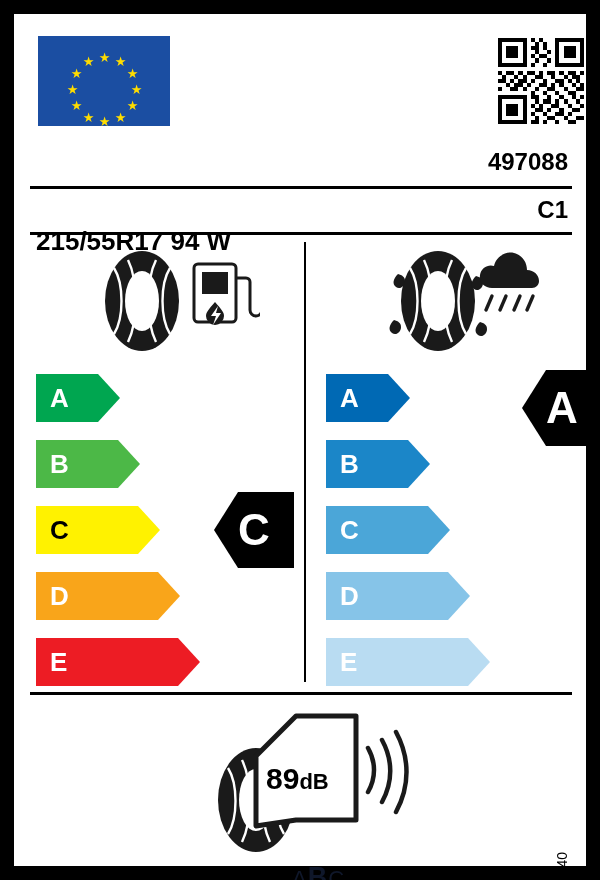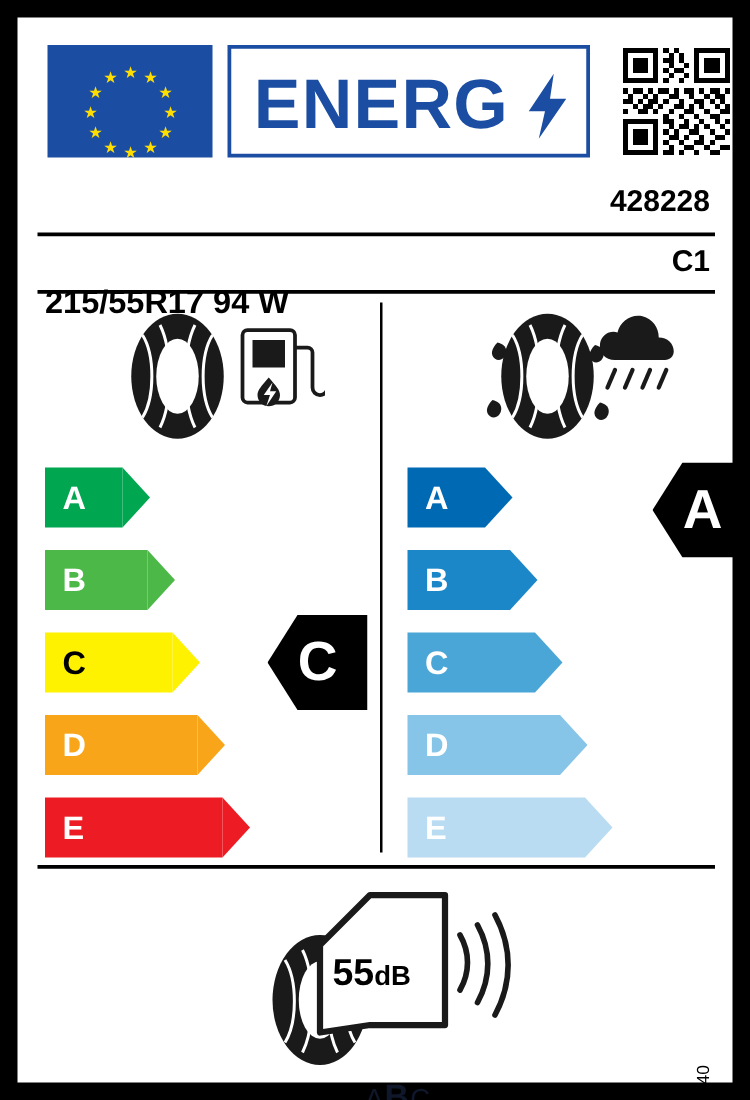--- a/index.html
+++ b/index.html
@@ -322,26 +322,20 @@
           <span>★</span>
         </div>
       <div class="star" style="left:38px; top:38px;">
           <span>★</span>
         </div>
       <div class="star" style="left:50px; top:26px;">
           <span>★</span>
         </div>
     </div>
 
-    <div class="energ-box">
-      <div class="energ-text">ENERG</div>
-      <svg class="energ-bolt" viewBox="0 0 34 52">
-        <polygon points="22,0 2,30 15,30 10,52 32,20 19,20" fill="#1b4ea2"></polygon>
-      </svg>
-    </div>
 
     <svg class="qr" viewBox="0 0 21 21" shape-rendering="crispEdges">
       <rect width="21" height="21" fill="#ffffff"></rect>
       <g fill="#000000">
         <rect x="0" y="0" width="7" height="1"></rect>
           <rect x="0" y="6" width="7" height="1"></rect>
         <rect x="0" y="0" width="1" height="7"></rect>
           <rect x="6" y="0" width="1" height="7"></rect>
         <rect x="2" y="2" width="3" height="3"></rect>
         <rect x="14" y="0" width="7" height="1"></rect>
@@ -438,21 +432,21 @@
           <rect x="12" y="19" width="2" height="1"></rect>
         <rect x="16" y="19" width="1" height="1"></rect>
           <rect x="19" y="19" width="2" height="1"></rect>
         <rect x="8" y="20" width="2" height="1"></rect>
           <rect x="11" y="20" width="1" height="1"></rect>
         <rect x="14" y="20" width="1" height="1"></rect>
           <rect x="17" y="20" width="2" height="1"></rect>
       </g>
     </svg>
 
-    <div class="code">428228</div>
+    <div class="code">497088</div>
     <div class="rule-1"></div>
     <div class="size">215/55R17 94 W</div>
     <div class="class">C1</div>
     <div class="rule-2"></div>
     <div class="mid-divider"></div>
     <div class="rule-3"></div>
 
     <svg class="pic-fuel" viewBox="0 0 170 110">
       <g fill="#1a1a1a">
         <ellipse cx="52" cy="55" rx="37" ry="50"></ellipse>
@@ -602,21 +596,21 @@
       </g>
       <path d="M52 118 L52 48 L92 8 L152 8 L152 112 L92 112 Z" fill="#ffffff" stroke="#1a1a1a" stroke-width="5" stroke-linejoin="round"></path>
       <g stroke="#1a1a1a" stroke-width="4.5" fill="none" stroke-linecap="round">
         <path d="M164 40 C172 54 172 70 164 84"></path>
         <path d="M178 32 C189 52 189 74 178 94"></path>
         <path d="M192 24 C206 50 206 78 192 104"></path>
       </g>
     </svg>
 
     <div class="noise-db">
-      <span>55</span><span class="unit">dB</span>
+      <span>89</span><span class="unit">dB</span>
     </div>
 
     <div class="noise-class">
       <span>A</span><b>B</b><span>C</span>
     </div>
 
     <div class="regulation">2020/740</div>
 
   </div>
 </div>

